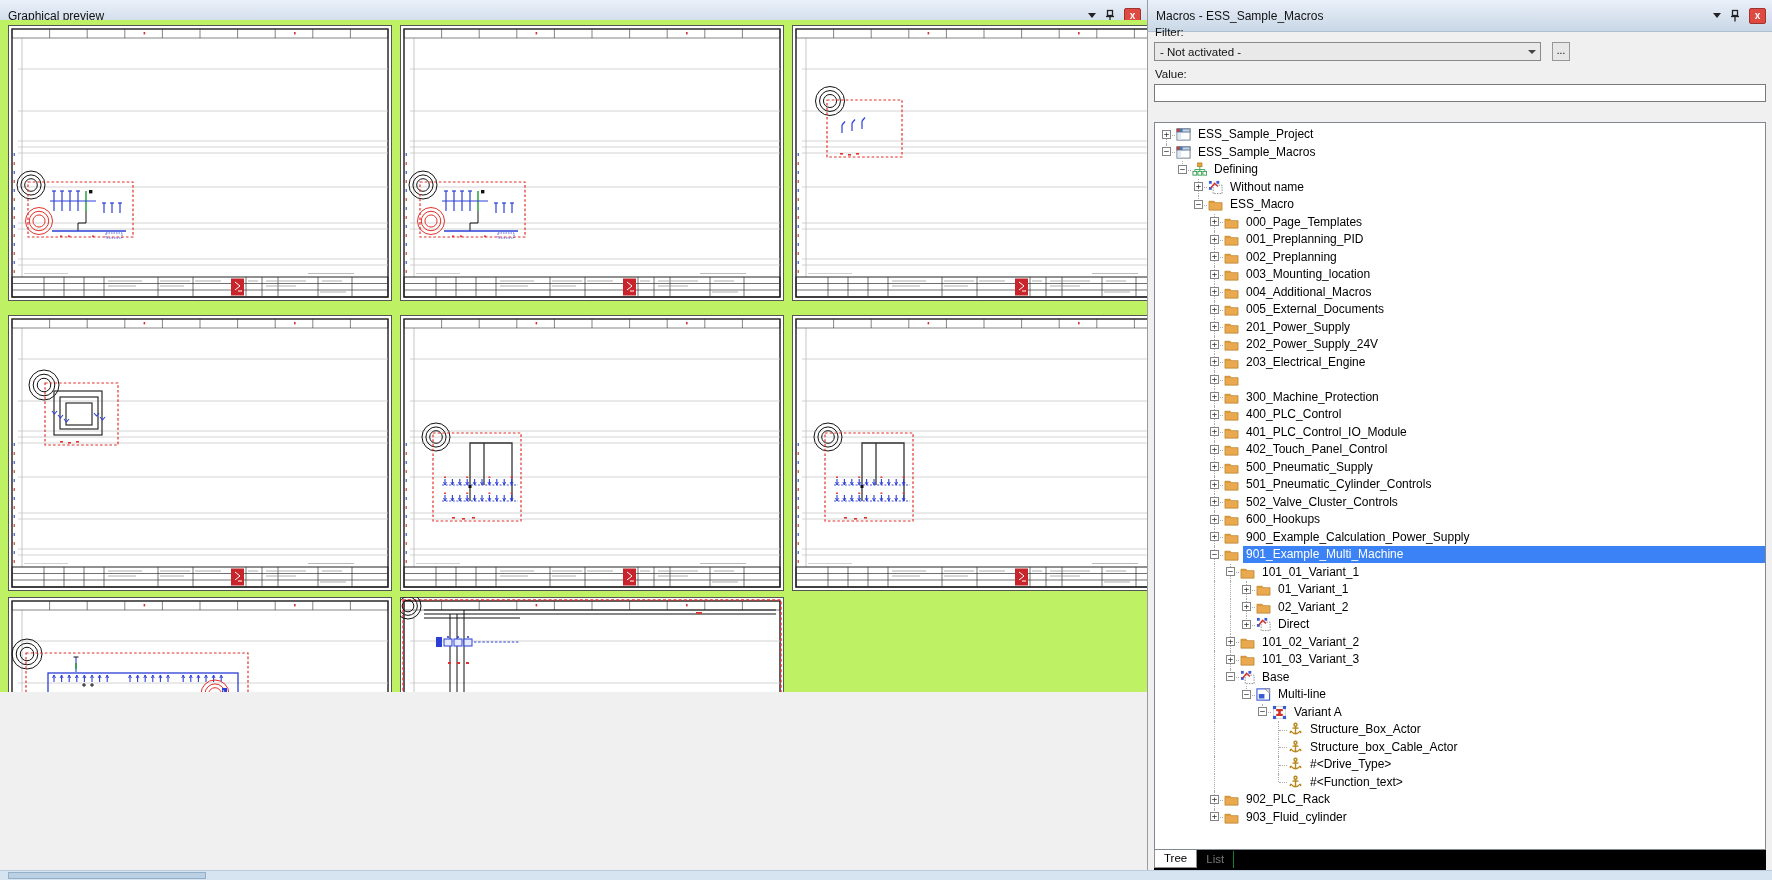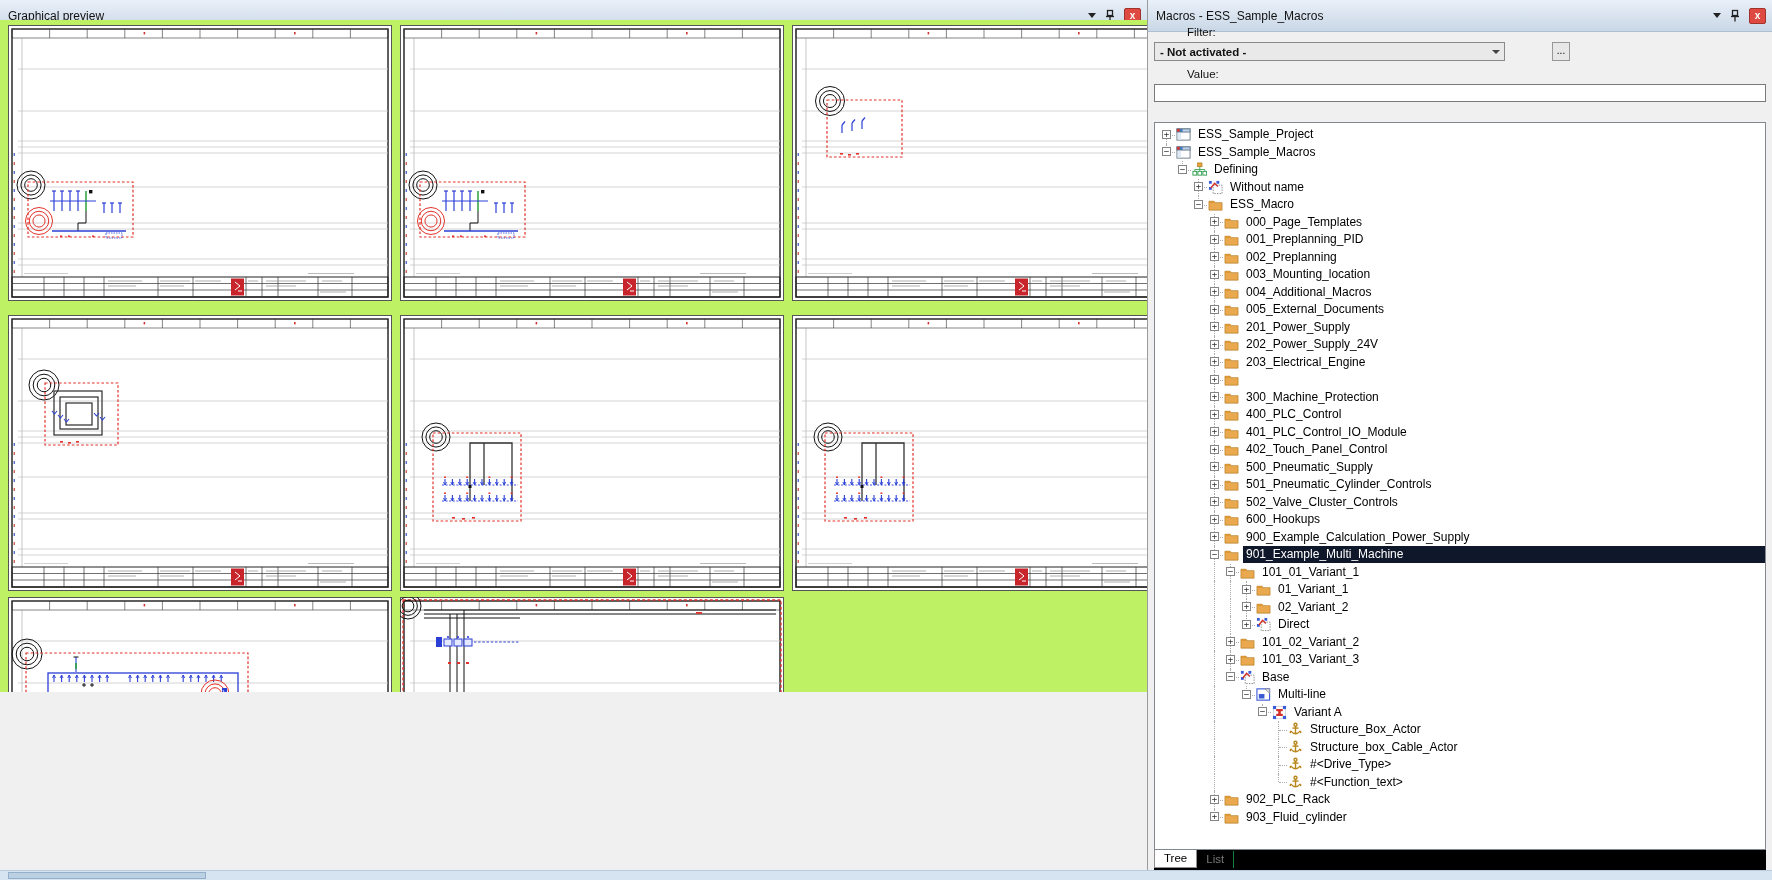--- a/index.html
+++ b/index.html
@@ -16,45 +16,45 @@
   .pin{cursor:pointer;display:block;}
   .closebtn{width:15px;height:14px;background:#de4a41;border:1px solid #a2322c;border-radius:2px;
     color:#fff;font-size:10px;font-weight:bold;line-height:13px;text-align:center;cursor:pointer;}
   
   #previewArea{position:absolute;top:20px;left:0;width:1147px;height:672px;background:#bef264;overflow:hidden;}
   .thumb{position:absolute;cursor:pointer;}
   
   #bottomStrip{position:absolute;top:870px;left:0;width:1772px;height:10px;background:#d6e4f2;border-top:1px solid #b9cbdd;box-sizing:border-box;}
   #hThumb{position:absolute;top:1px;left:8px;width:198px;height:7px;background:#bcd0e4;border:1px solid #93afc9;box-sizing:border-box;}
   
-  .rlabel{position:absolute;left:7px;font-size:11.5px;color:#111;margin-left:32px;}
-  .combo{position:absolute;left:6px;top:42px;width:351px;height:19px;background:#e9e9e9;
+  .rlabel{position:absolute;left:7px;font-size:11.5px;color:#111;}
+  .combo{position:absolute;left:6px;top:42px;width:387px;height:19px;background:#e9e9e9;
     border:1px solid #8a8a8a;box-sizing:border-box;font-size:11.5px;color:#111;
-    display:flex;align-items:center;padding-left:5px;cursor:pointer;font-weight:bold;}
+    display:flex;align-items:center;padding-left:5px;cursor:pointer;}
   .combo .chev{position:absolute;right:4px;top:7px;width:0;height:0;
     border-left:4px solid transparent;border-right:4px solid transparent;border-top:4px solid #444;}
   .dotsbtn{position:absolute;left:404px;top:42px;width:18px;height:19px;background:#e7e7e7;
     border:1px solid #979797;box-sizing:border-box;font-size:10px;text-align:center;line-height:16px;cursor:pointer;}
   .valinput{position:absolute;left:6px;top:84px;width:612px;height:18px;border:1px solid #7a7a7a;
     box-sizing:border-box;background:#fff;font-size:11.5px;padding:0 3px;font-family:"Liberation Sans",sans-serif;}
   #treeBox{position:absolute;left:6px;top:122px;width:612px;height:728px;background:#fff;
     border:1px solid #828790;box-sizing:border-box;overflow:hidden;padding-top:3px;}
   .trow{display:flex;align-items:center;height:17.5px;font-size:12px;color:#000;cursor:pointer;position:relative;padding-left:4px;}
   .gcell{width:16px;height:100%;position:relative;flex:none;}
   .gcell.pass:before{content:"";position:absolute;left:7px;top:0;bottom:0;border-left:1px dotted #ababab;}
   .gcell.own:before{content:"";position:absolute;left:7px;top:0;height:50%;border-left:1px dotted #ababab;}
   .gcell.own.cont:before{height:100%;}
   .gcell.own:after{content:"";position:absolute;left:8px;right:0;top:50%;border-top:1px dotted #ababab;}
   .gcell.own.first:before{top:50%;height:50%;}
   .expander{position:absolute;left:3px;top:50%;margin-top:-5px;width:9px;height:9px;background:#fff;
     border:1px solid #848484;box-sizing:border-box;font-size:9px;line-height:6px;text-align:center;
     color:#333;z-index:2;cursor:pointer;font-family:"DejaVu Sans Mono",monospace;}
   .ticon{width:16px;height:16px;flex:none;margin-right:4px;display:flex;align-items:center;justify-content:center;}
   .tlabel{flex:1;white-space:nowrap;padding:1px 3px;line-height:15px;}
-  .trow.sel .tlabel{background:#0f172a;color:#fff;}
+  .trow.sel .tlabel{background:#3b82f6;color:#fff;}
   #tabStrip{position:absolute;left:6px;top:850px;width:612px;height:20px;background:#000000;display:flex;align-items:flex-start;}
   .tab{font-size:11.5px;padding:2px 9px 3px 9px;cursor:pointer;}
   .tab.active{background:#fff;border:1px solid #8f8f8f;border-top:none;color:#000;}
   .tab.inactive{color:#777;border-right:1px solid #15803d;margin-top:1px;}
 </style>
 </head>
 <body>
 
 <div class="panel" id="leftPanel">
   <div class="titlebar">

